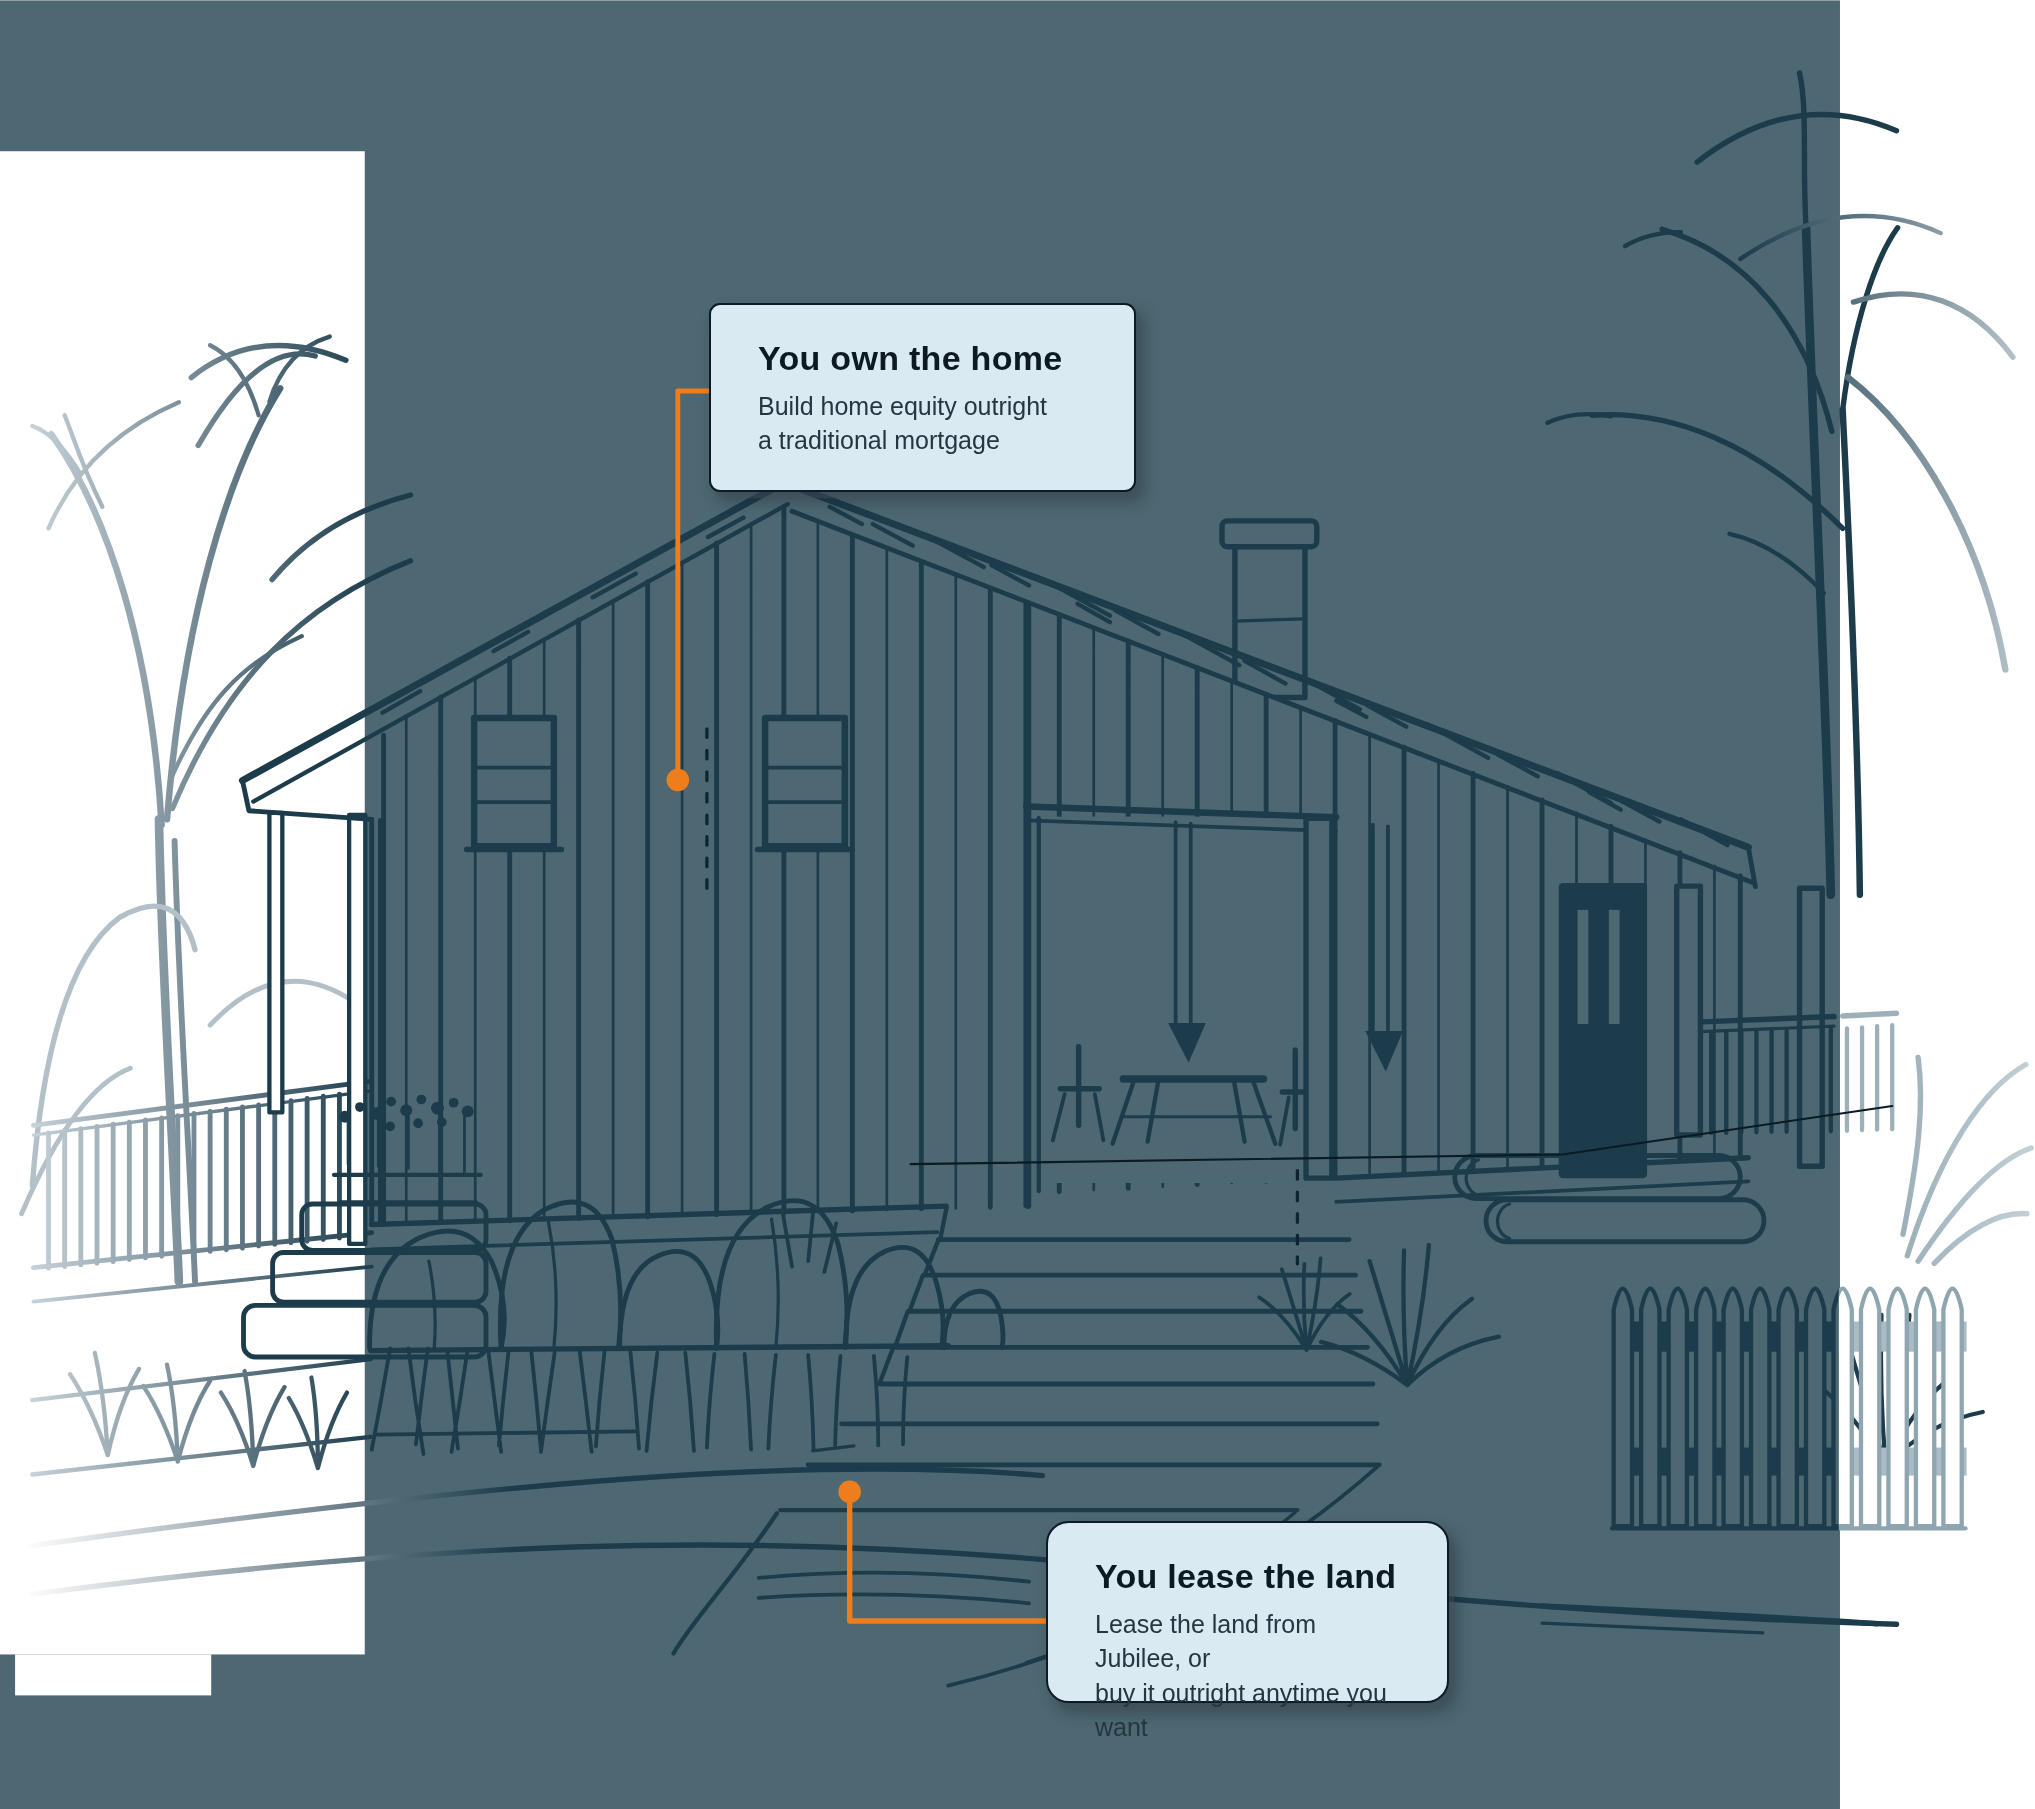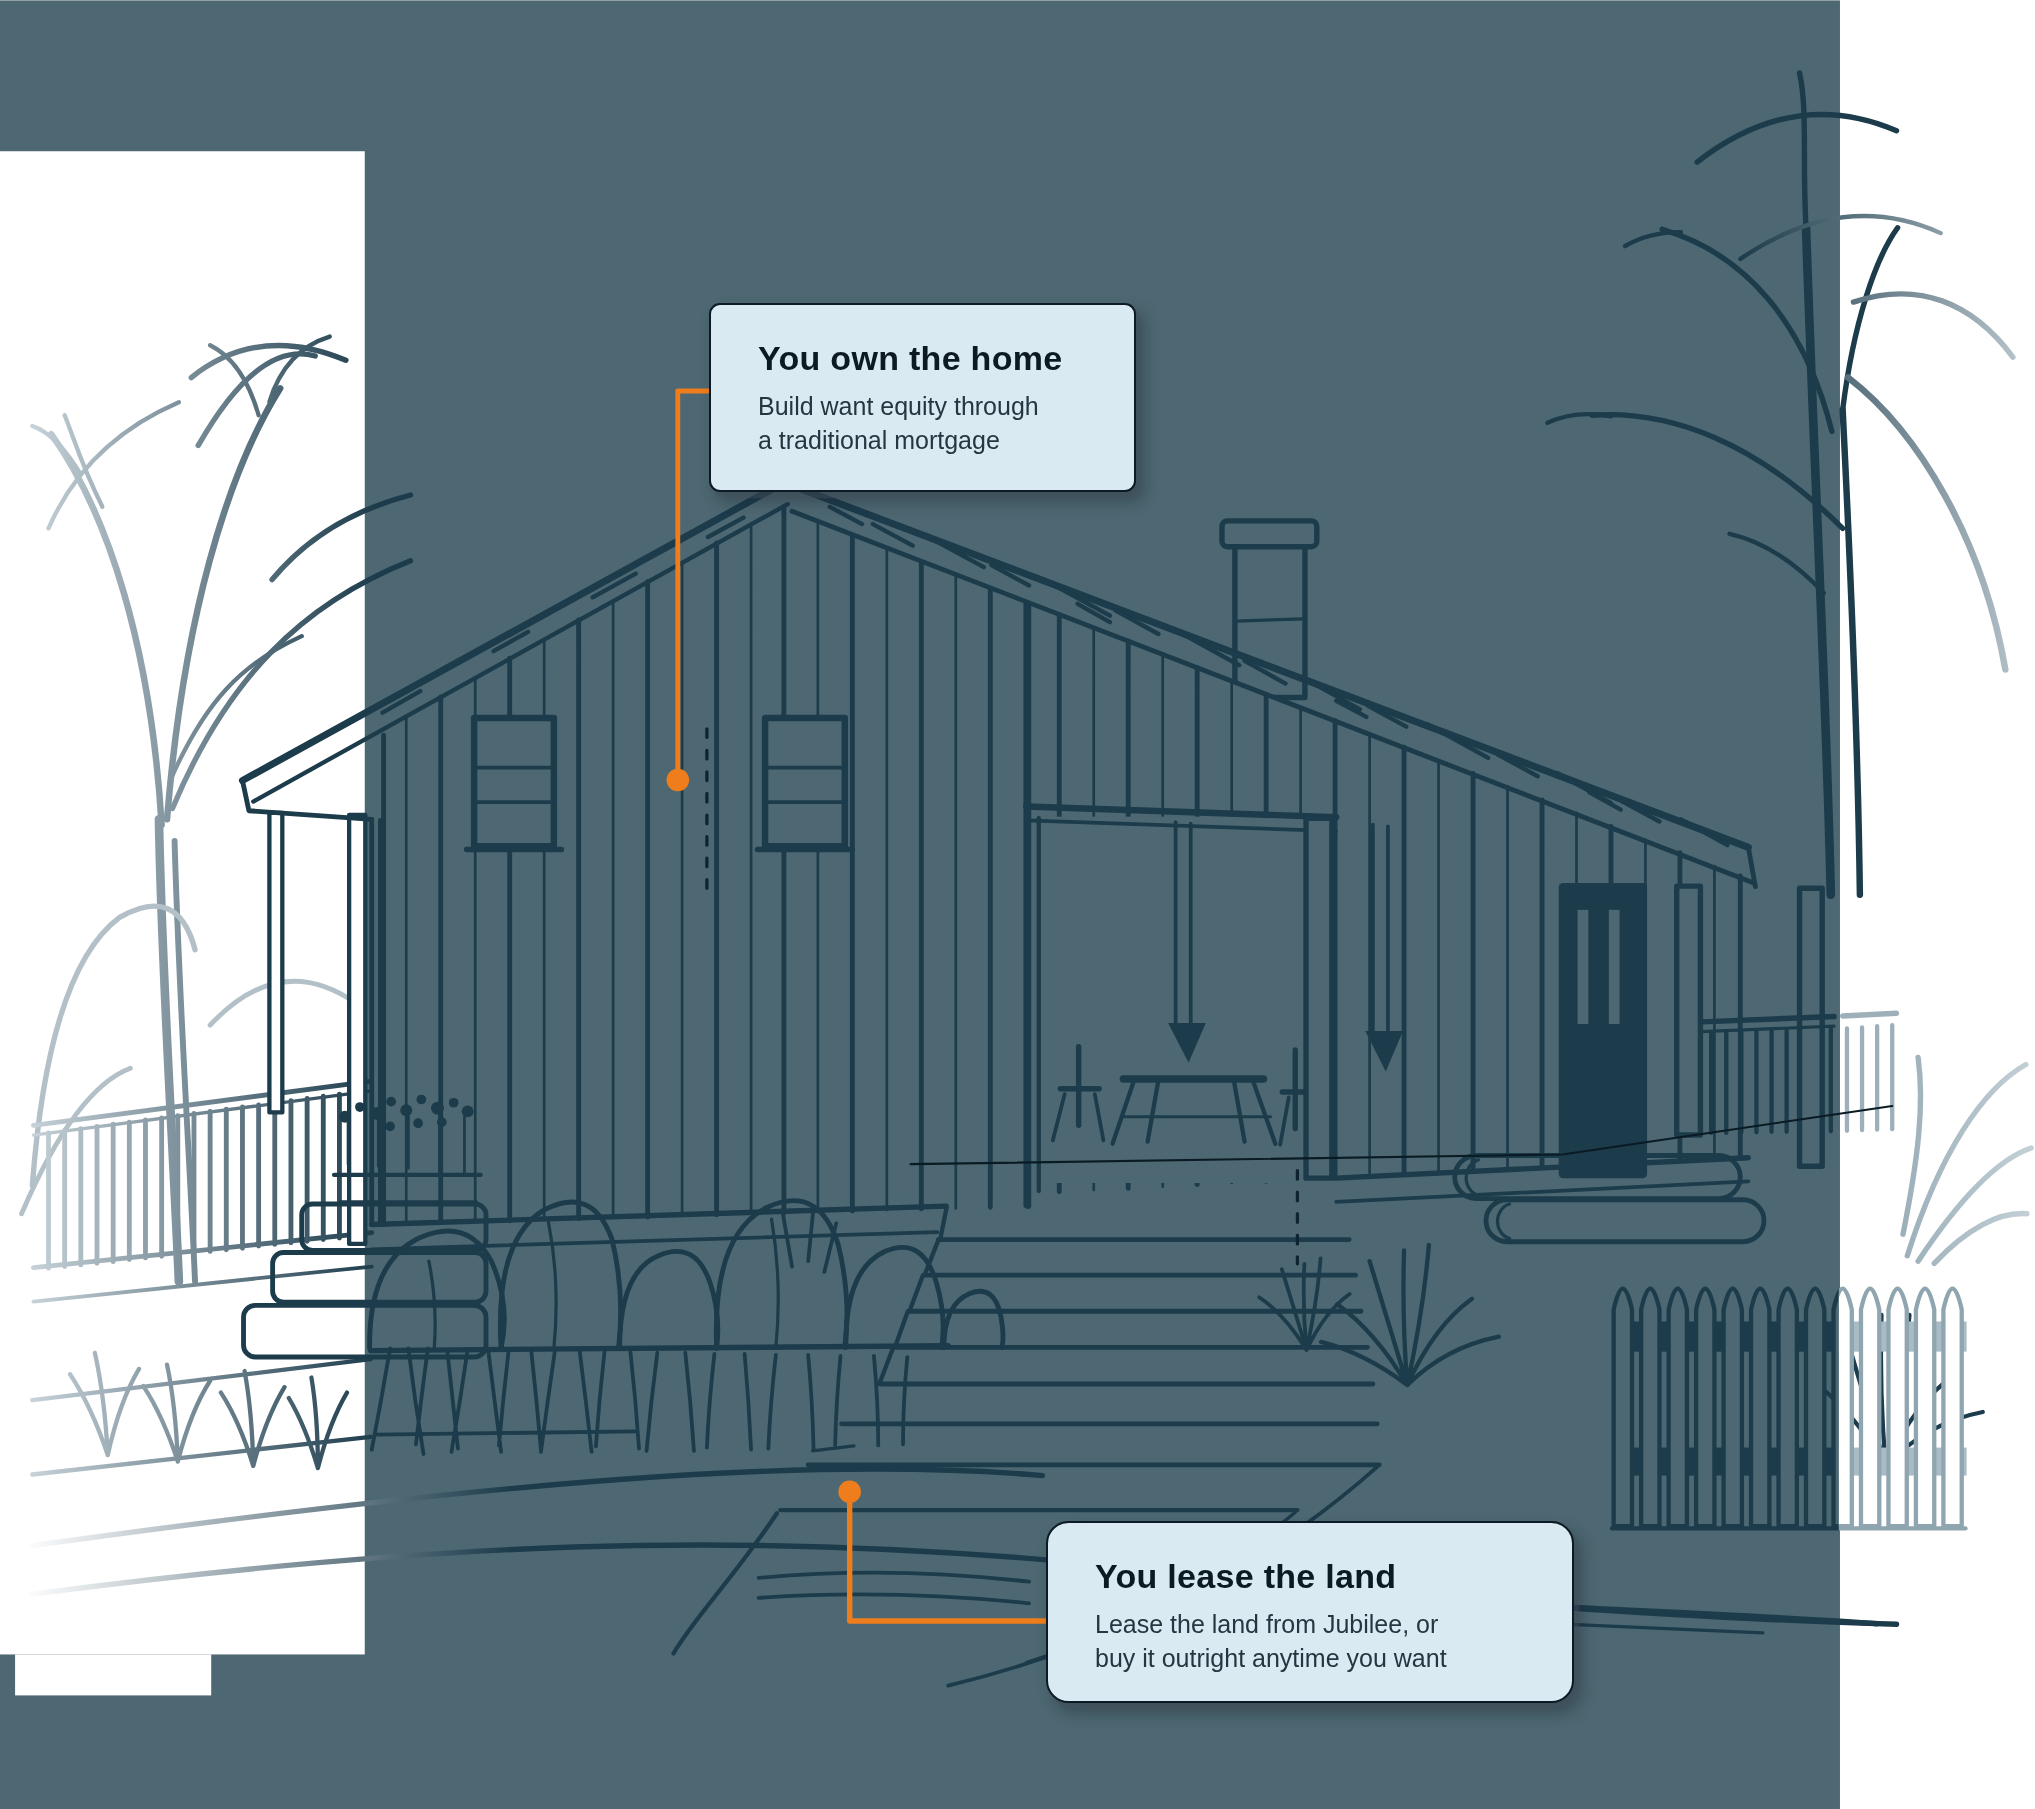--- a/index.html
+++ b/index.html
@@ -13,21 +13,21 @@
   .art{position:absolute;left:0;top:0;}
   .card{position:absolute;box-sizing:border-box;background:var(--card_bg);
         border:2.7px solid var(--card_border);border-radius:22.6px;
         box-shadow:5.4px 6.5px 0 rgba(70,82,92,.40), 7.5px 9.7px 15px rgba(20,30,40,.35);
         padding:34px 47px;}
   .card h2{margin:0 0 10.8px 0;font-size:34px;line-height:1.15;font-weight:700;
            color:var(--text_title);letter-spacing:0.3px;}
   .card p{margin:0;font-size:25px;line-height:1.38;font-weight:400;color:var(--text_body);
           white-space:pre-line;}
   #card-own{left:709px;top:303px;width:427px;height:189px;border-radius:11px;}
-  #card-lease{left:1046px;top:1521px;width:528px;height:182px;}
+  #card-lease{left:1046px;top:1521px;width:403px;height:182px;}
 </style>
 </head>
 <body>
 
 <div class="stage">
 
 <svg class="art" width="2035" height="1810" viewBox="0 0 3777 3358" fill="none" stroke-linecap="round" stroke-linejoin="round">
 
   <defs>
     <linearGradient id="fadeLeft" gradientUnits="userSpaceOnUse" x1="60" y1="0" x2="700" y2="0">
@@ -330,21 +330,21 @@
     <circle cx="1258" cy="1447" r="21" fill="#ef7d1b" stroke="none"></circle>
   </g>
   <g stroke="#ef7d1b">
     <path stroke-width="10" d="M1577 2768 V3008 H1941"></path>
     <circle cx="1577" cy="2768" r="21" fill="#ef7d1b" stroke="none"></circle>
   </g>
 </svg>
 
   <div class="card" id="card-own">
     <h2>You own the home</h2>
-    <p>Build want equity through
+    <p>Build home equity outright
 a traditional mortgage</p>
   </div>
 
   <div class="card" id="card-lease">
     <h2>You lease the land</h2>
     <p>Lease the land from Jubilee, or
 buy it outright anytime you want</p>
   </div>
 
 </div>

